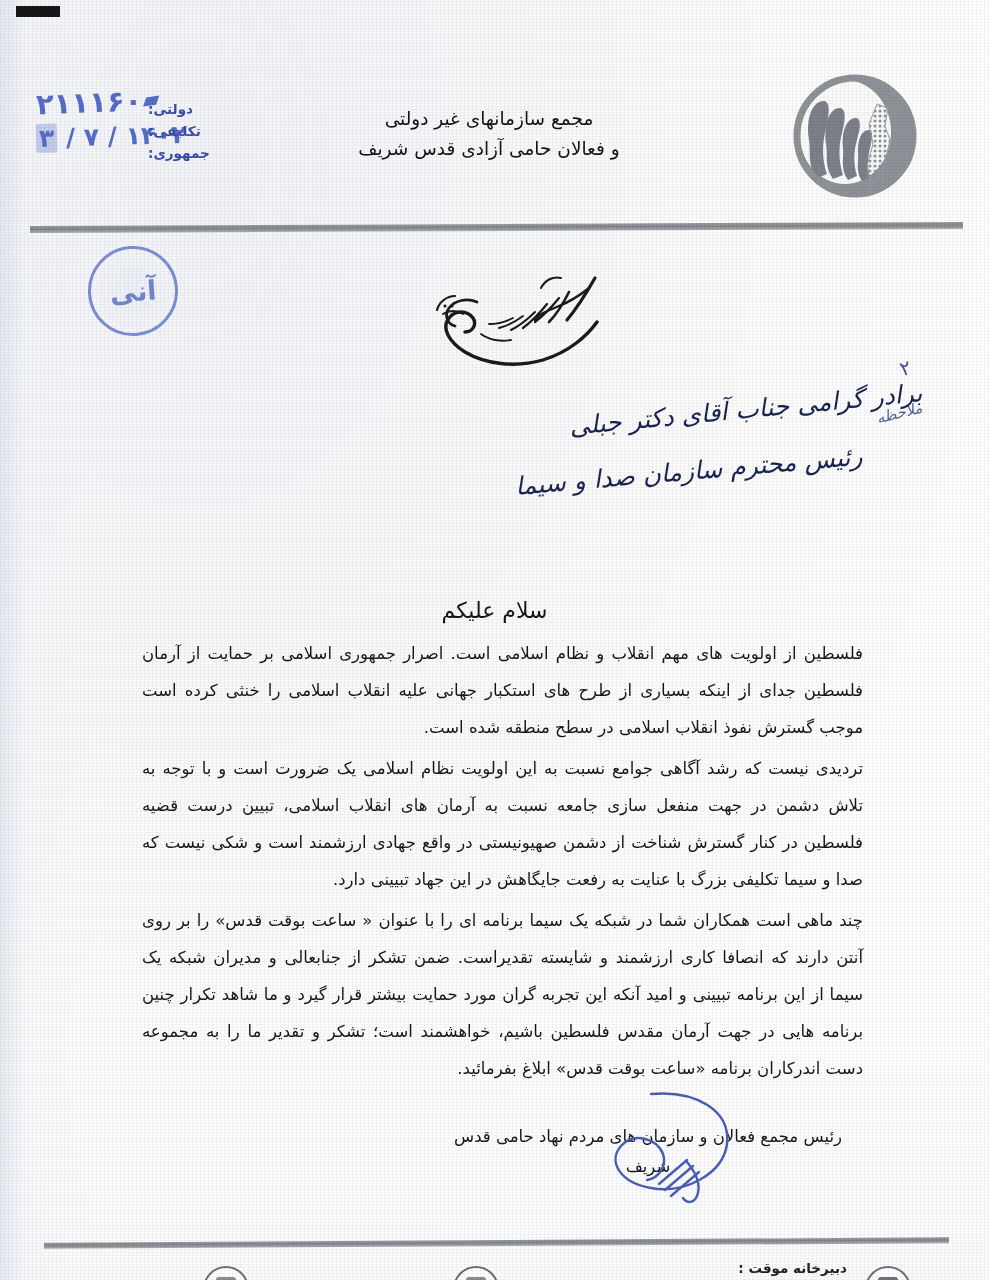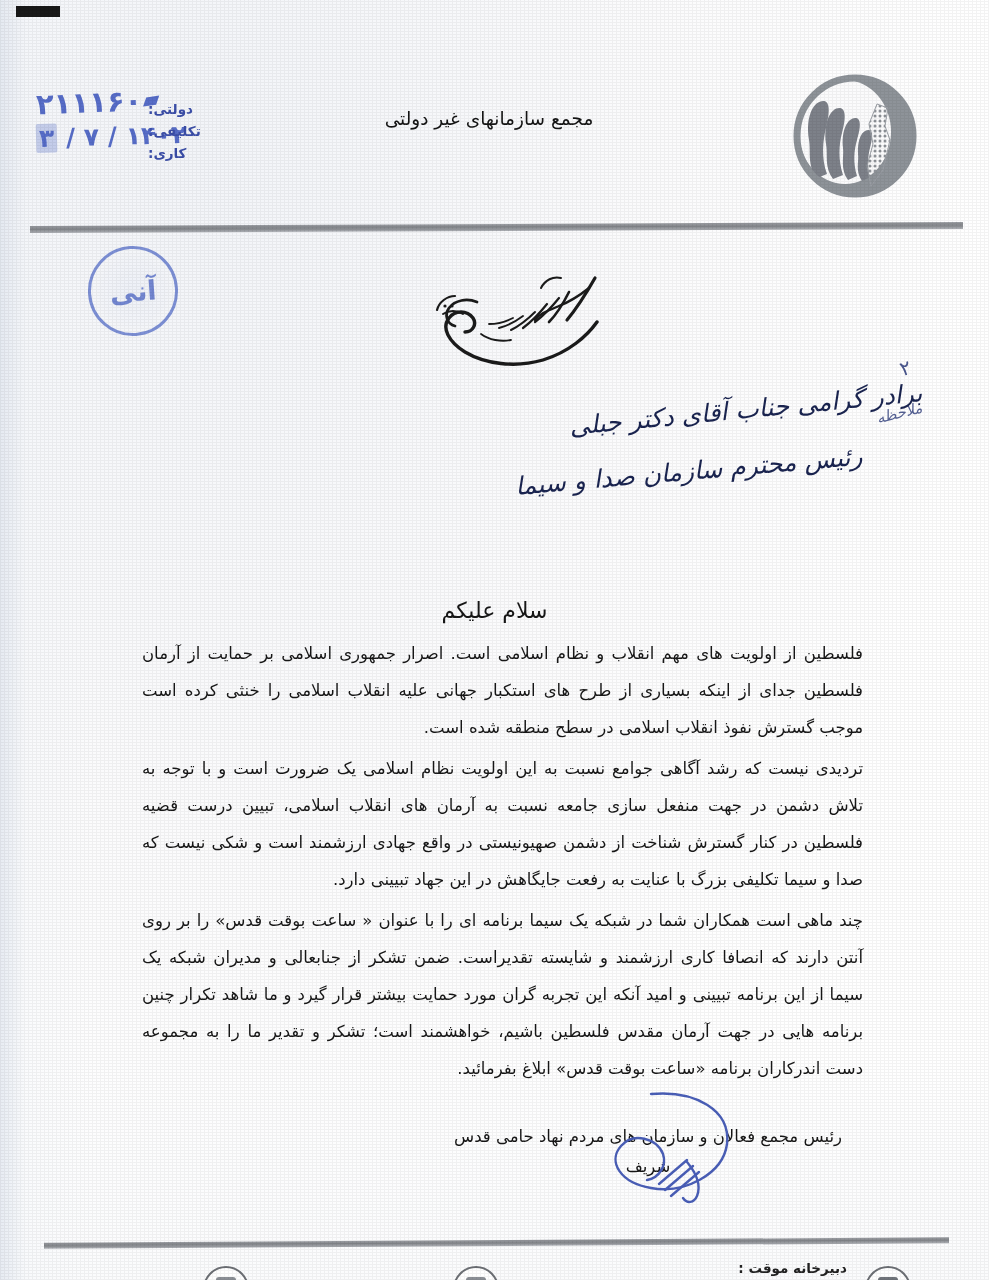--- a/index.html
+++ b/index.html
@@ -334,26 +334,27 @@
       <div class="stamp-date">
         <span>۱۴۰۲</span>
         <span>/</span>
         <span>۷</span>
         <span>/</span>
         <span class="day">۳</span>
       </div>
       <div class="ref-labels">
         <div>دولتی:</div>
         <div>تکلیفی:</div>
-        <div>کاری:</div>
+        <div>جمهوری:</div>
       </div>
     </div>
 
     <div class="org-title">
       <div>مجمع سازمانهای غیر دولتی</div>
+      <div>و فعالان حامی آزادی قدس شریف</div>
     </div>
 
     <div class="logo">
       <svg viewBox="0 0 124 124" width="124" height="124" aria-hidden="true">
         <defs>
           <clipPath id="lgclip">
               <circle cx="62" cy="62" r="58"></circle>
             </clipPath>
           <pattern id="dots" width="5" height="5" patternUnits="userSpaceOnUse">
             <circle cx="2" cy="2" r="1.5" fill="#8e9298"></circle>

